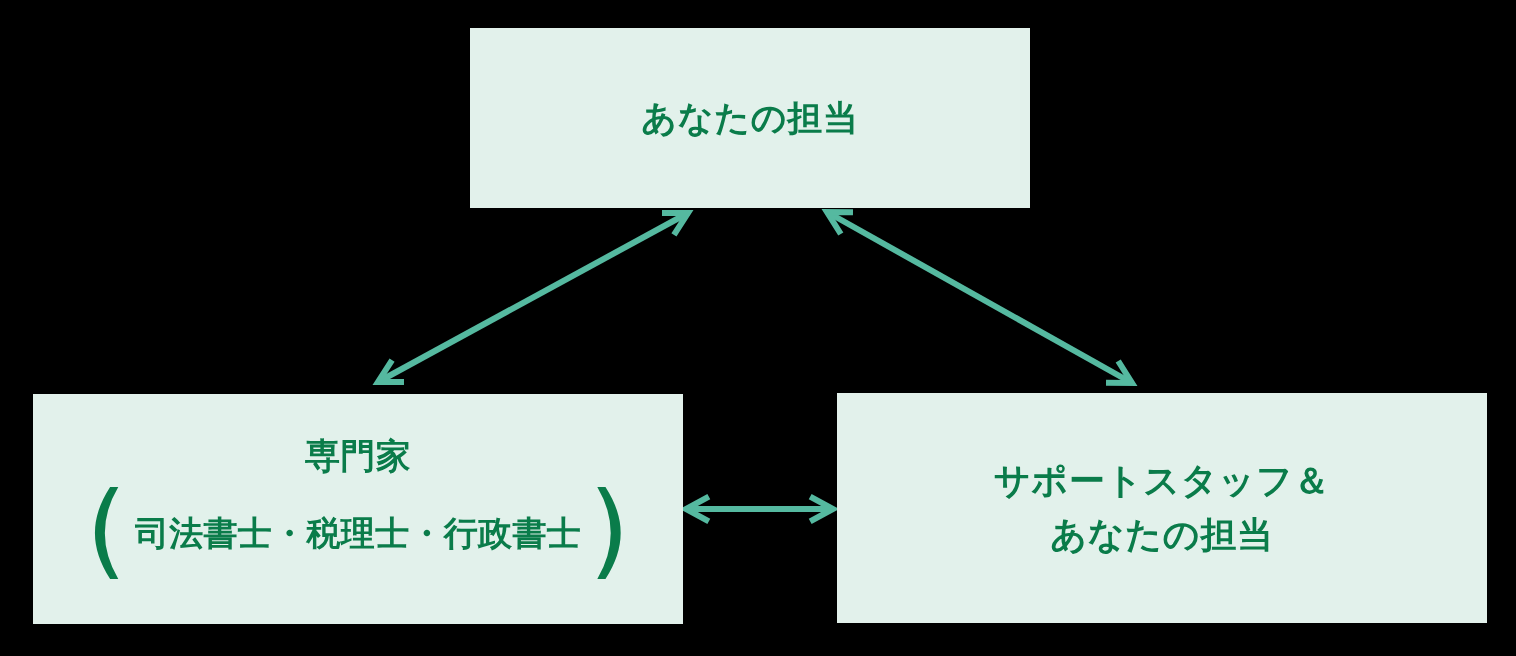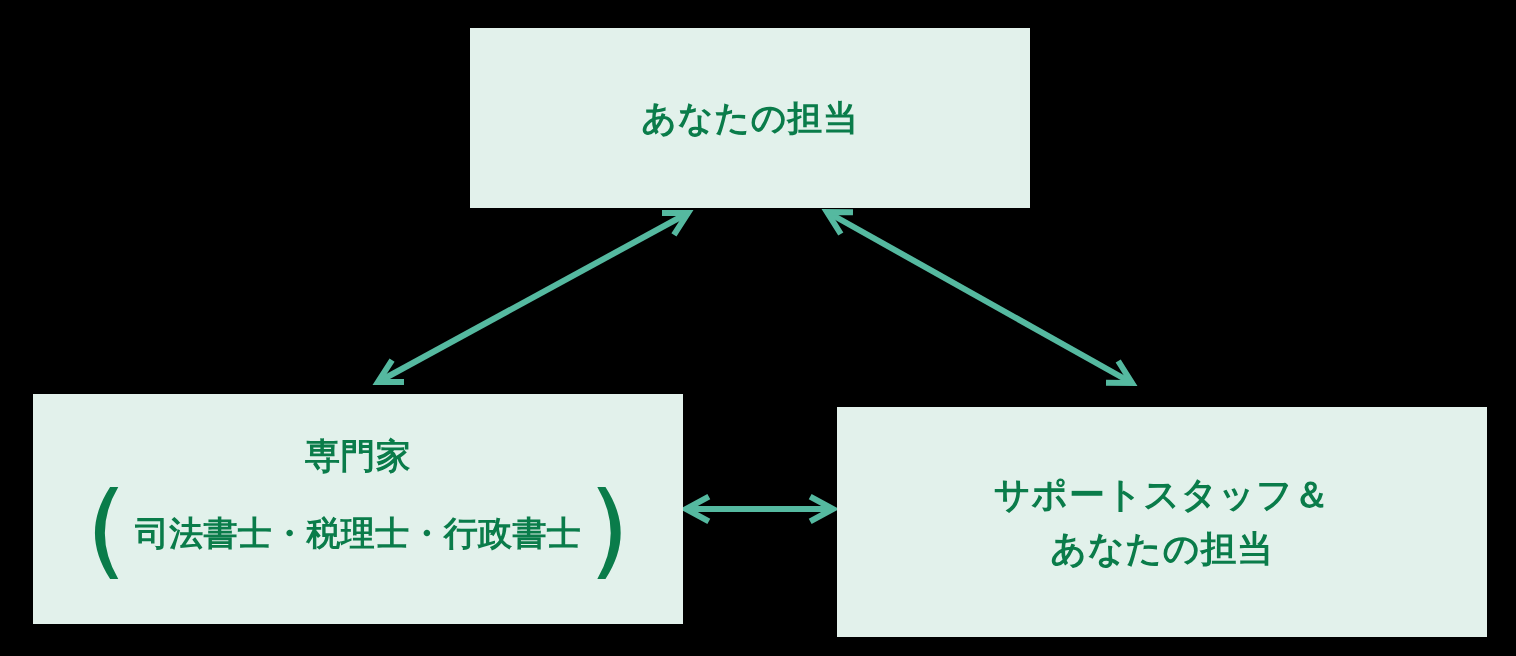--- a/index.html
+++ b/index.html
@@ -69,21 +69,21 @@
     padding: 0 8px;
     transform: translateY(-3px);
   }
   .detail-col {
     display: flex;
   }
   .detail-col .line {
     font-size: 34px; line-height: 53px;
   }
   .box-support {
-    left: 837px; top: 407px;
+    left: 837px; top: 393px;
     width: 650px; height: 230px;
     font-size: 36px; line-height: 54px;
   }
 </style>
 </head>
 <body>
 
 <div class="canvas">
 
   <svg class="arrows" viewBox="0 0 1516 656" aria-hidden="true">

